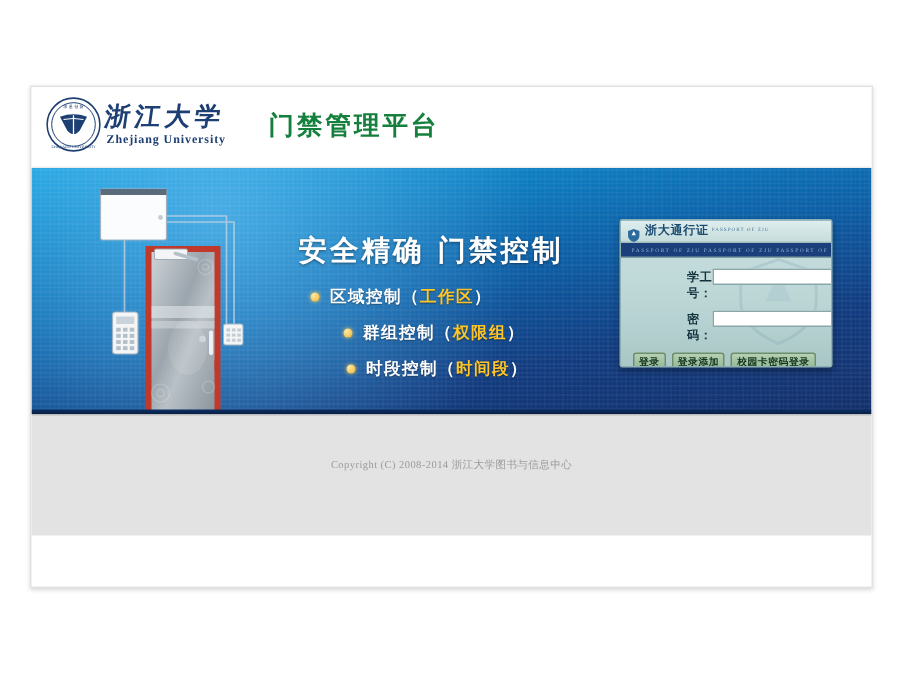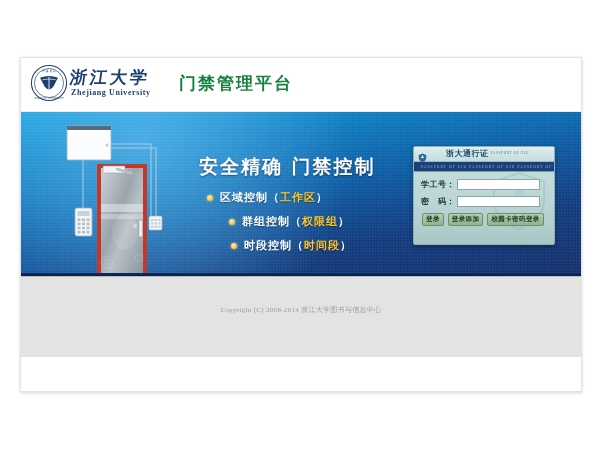--- a/index.html
+++ b/index.html
@@ -99,21 +99,21 @@
   }
   .login-head{
     position:relative;height:14px;
     background:linear-gradient(180deg,#dfeeee,#c6dcdc);
     border-bottom:1px solid #9fbbbc;
     display:flex;align-items:center;padding-left:4px;
   }
   .shield{width:9px;height:10px;flex:0 0 auto;margin-right:3px;}
   .login-head-title{
     font-size:8px;font-weight:bold;color:#1b4b70;letter-spacing:.5px;
-    font-family:"DejaVu Sans","Liberation Sans",sans-serif;line-height:1;margin-left:16px;
+    font-family:"DejaVu Sans","Liberation Sans",sans-serif;line-height:1;
   }
   .login-head-sub{
     font-size:3.4px;color:#4a7795;letter-spacing:.7px;
     margin-left:2px;line-height:1;
     font-family:"Liberation Serif","DejaVu Serif",serif;
   }
   .strip{
     height:9px;background:#1b3f7a;
     display:flex;align-items:center;overflow:hidden;
     border-bottom:1px solid #7e9ea0;
@@ -121,21 +121,21 @@
   .strip span{
     font-size:3.6px;color:#95b4d8;letter-spacing:1.1px;
     white-space:nowrap;padding:0 7px;
     font-family:"Liberation Serif","DejaVu Serif",serif;
   }
   .login-body{position:relative;padding:7px 0 0 0;}
   .login-watermark{
     position:absolute;right:6px;top:-2px;width:58px;height:62px;opacity:.28;
     pointer-events:none;
   }
-  .field{display:flex;align-items:flex-start;margin-bottom:6px;padding-left:7px;position:relative;z-index:2;}
+  .field{display:flex;align-items:flex-start;margin-bottom:6px;padding-left:7px;position:relative;z-index:2;margin-left:37px;}
   .field-label{
     width:36px;font-size:8px;color:#14333f;font-weight:bold;letter-spacing:.5px;
     font-family:"DejaVu Sans","Liberation Sans",sans-serif;
   }
   .field-input{
     width:83px;height:11px;background:#ffffff;
     border:1px solid #8aa6a8;box-sizing:border-box;
     font-size:7px;padding:0 2px;color:#222;outline:none;
     font-family:"Liberation Sans",sans-serif;
   }

